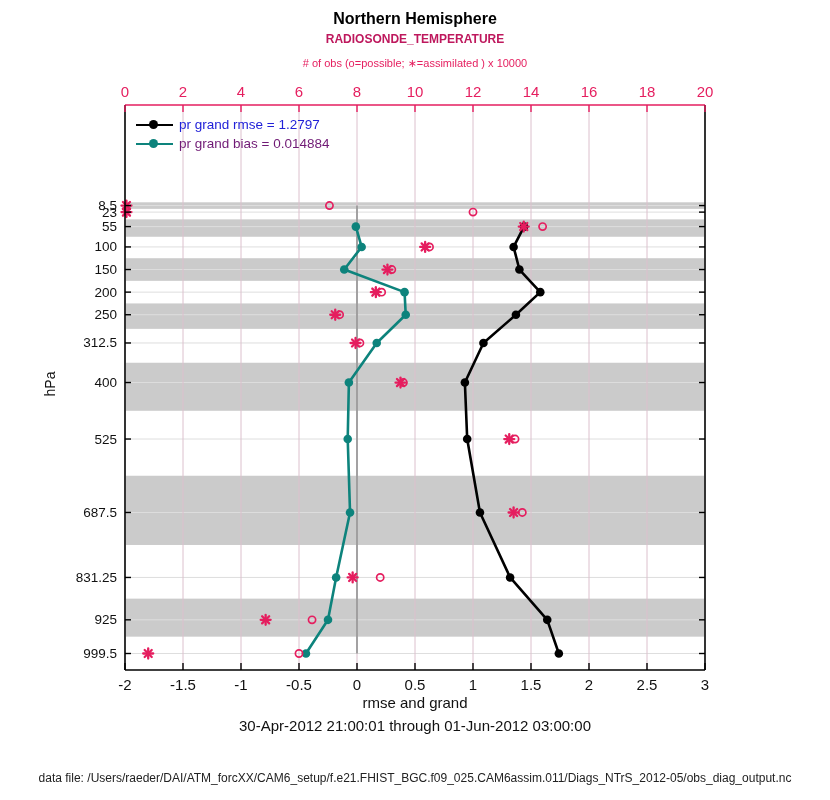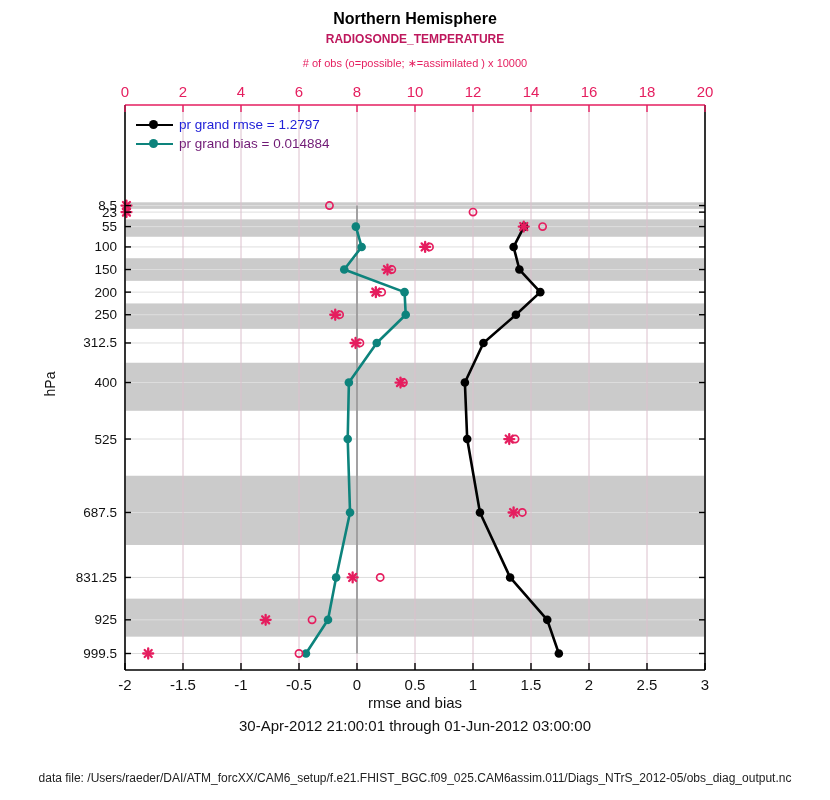--- a/index.html
+++ b/index.html
@@ -258,16 +258,16 @@
     </div>
     <div class="legend-row">
       <span class="legend-sample" style="border-top-color: rgb(13, 131, 124);">
           <span class="legend-dot" style="background: rgb(13, 131, 124);"></span>
         </span>
       <span class="legend-label" style="color: #701a75;">pr grand bias = 0.014884</span>
     </div>
   </div>
 
   <div id="ylabel">hPa</div>
-  <div id="xlabel" class="t-center">rmse and bias</div>
+  <div id="xlabel" class="t-center">rmse and grand</div>
   <div id="daterange" class="t-center">30-Apr-2012 21:00:01 through 01-Jun-2012 03:00:00</div>
   <div id="datafile" class="t-center">data file: /Users/raeder/DAI/ATM_forcXX/CAM6_setup/f.e21.FHIST_BGC.f09_025.CAM6assim.011/Diags_NTrS_2012-05/obs_diag_output.nc</div>
 </div>
 
 </body></html>

